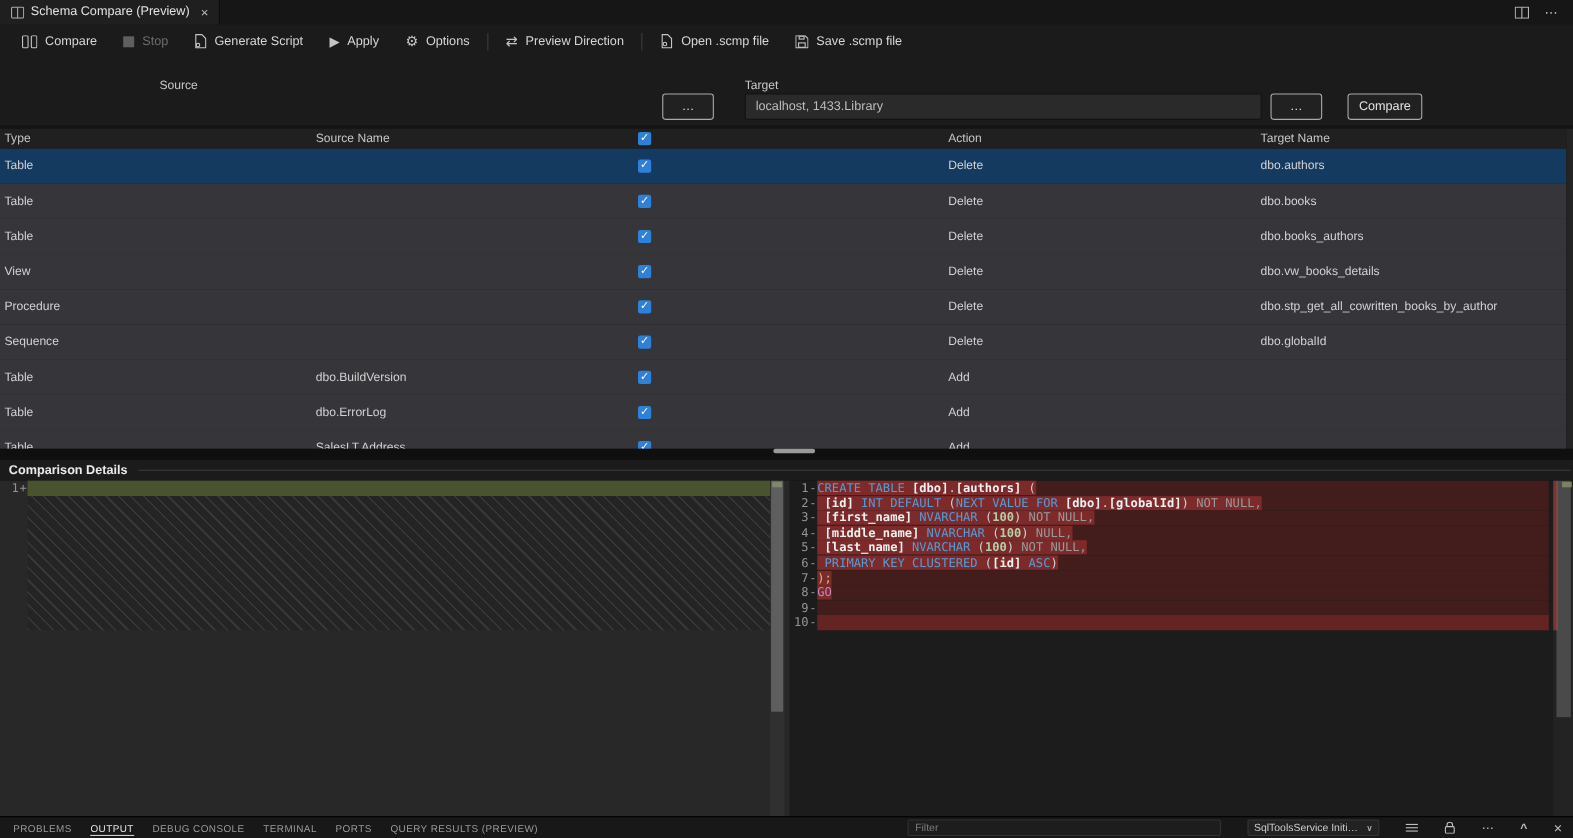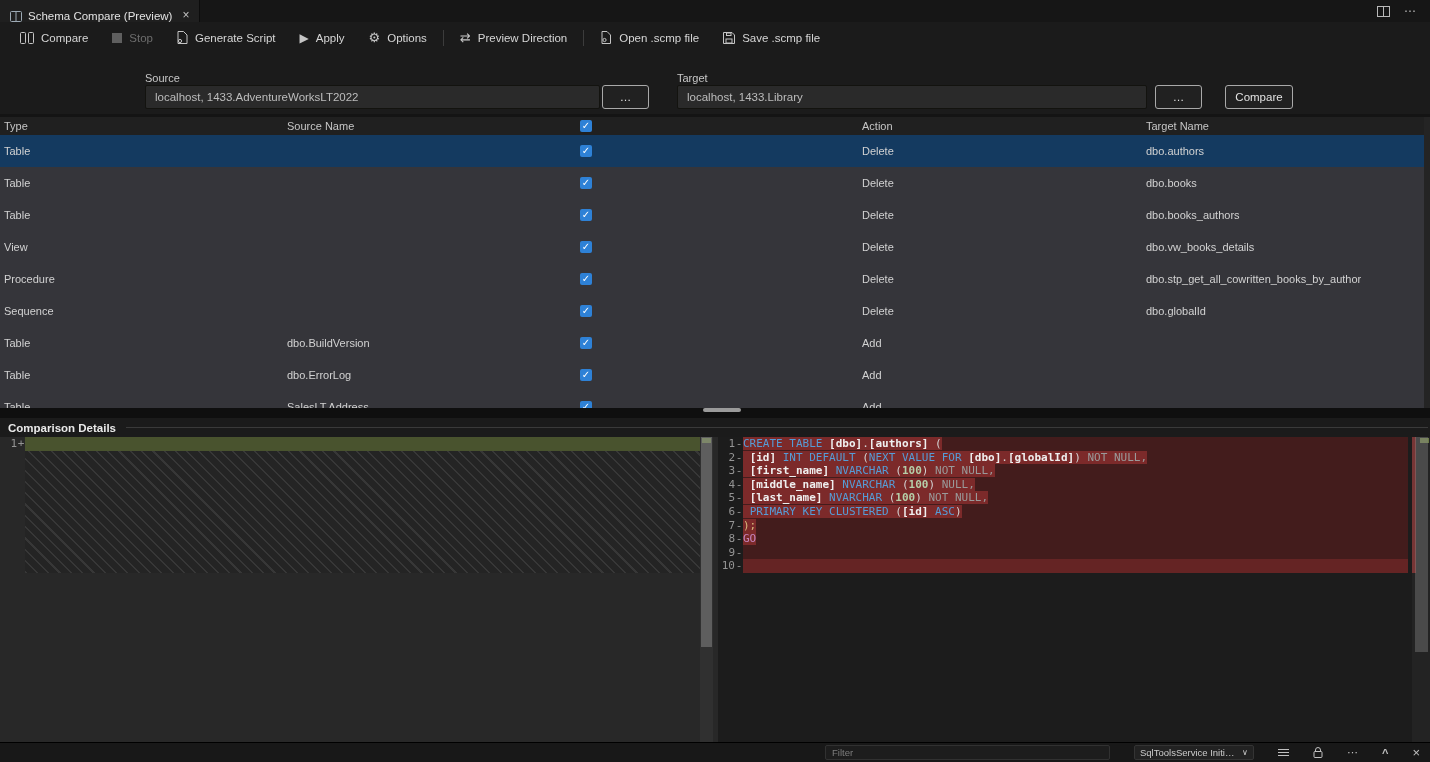--- a/index.html
+++ b/index.html
@@ -3,21 +3,21 @@
 <meta charset="utf-8">
 <style>
   * { margin:0; padding:0; box-sizing:border-box; }
   html,body { width:1430px; height:762px; background:#141414; overflow:hidden;
               font-family:"Liberation Sans", sans-serif; }
   body { position:relative; color:#d4d4d4; }
 
   
   .tabbar { position:absolute; left:0; top:0; width:1430px; height:22px; background:#161616;
             display:flex; align-items:stretch; }
-  .tab { display:flex; align-items:flex-end; gap:6px; padding:0 10px; background:#1f1f1f;
+  .tab { display:flex; align-items:center; gap:6px; padding:0 10px; background:#1f1f1f;
          border-right:1px solid #0c0c0c; color:#e2e2e2; font-size:11.5px; cursor:pointer; }
   .tab .close { color:#c0c0c0; font-size:12px; margin-left:4px; }
   .tab-actions { margin-left:auto; display:flex; align-items:center; gap:14px; padding-right:14px; color:#b9b9b9; }
   .tab-actions .ico { font-size:12px; cursor:pointer; }
 
   
   .toolbar { position:absolute; left:0; top:22px; width:1430px; height:31px; background:#1b1b1b;
              display:flex; align-items:center; padding-left:8px; }
   .titem { display:flex; align-items:center; gap:7px; padding:0 12px; height:100%;
            font-size:11.5px; color:#d6d6d6; cursor:pointer; white-space:nowrap; }
@@ -193,21 +193,20 @@
           <rect x="3" y="7" width="6" height="4" fill="none" stroke="#c5c5c5"></rect>
           <rect x="3.5" y="1" width="4.5" height="2.5" fill="none" stroke="#c5c5c5"></rect>
         </svg>
       </span>
       <span class="tlabel">Save .scmp file</span>
     </div>
   </div>
 
 <div class="conn">
   <div class="conn-label" style="left:145px;">Source</div>
-  <input class="conn-input" style="left: 145px; width: 455px;" value="localhost, 1433.AdventureWorksLT2022">
   <div class="mini-btn" style="left:602px; width:47px;">…</div>
 
   <div class="conn-label" style="left:677px;">Target</div>
   <input class="conn-input" style="left: 677px; width: 470px;" value="localhost, 1433.Library">
   <div class="mini-btn" style="left:1155px; width:47px;">…</div>
   <div class="mini-btn" style="left:1225px; width:68px;">Compare</div>
 </div>
 
 <div class="grid-head">
   <span class="c-type">Type</span>
@@ -392,20 +391,28 @@
       </div>
     <div class="rscroll">
       <div class="rmark"></div>
       <div class="gmark"></div>
       <div class="thumb"></div>
     </div>
   </div>
 </div>
 
 <div class="panel">
+  <div id="panel-tabs" style="display:flex; height:100%;">
+      <div class="ptab">PROBLEMS</div>
+      <div class="ptab active">OUTPUT</div>
+      <div class="ptab">DEBUG CONSOLE</div>
+      <div class="ptab">TERMINAL</div>
+      <div class="ptab">PORTS</div>
+      <div class="ptab">QUERY RESULTS (PREVIEW)</div>
+    </div>
   <div class="pright">
     <input class="filter" placeholder="Filter" style="">
     <div class="channel">
       <span style="overflow:hidden; text-overflow:ellipsis;">SqlToolsService Initializ</span>
       <span style="font-size:8px;">∨</span>
     </div>
     <span class="pico">
         <span class="hlines">
           <i></i>
           <i></i>

